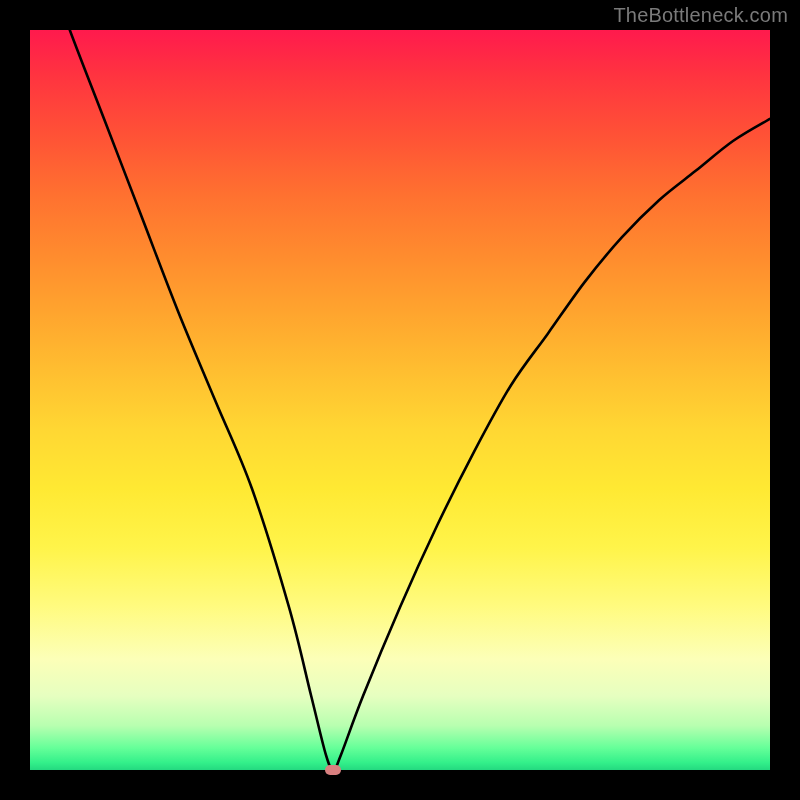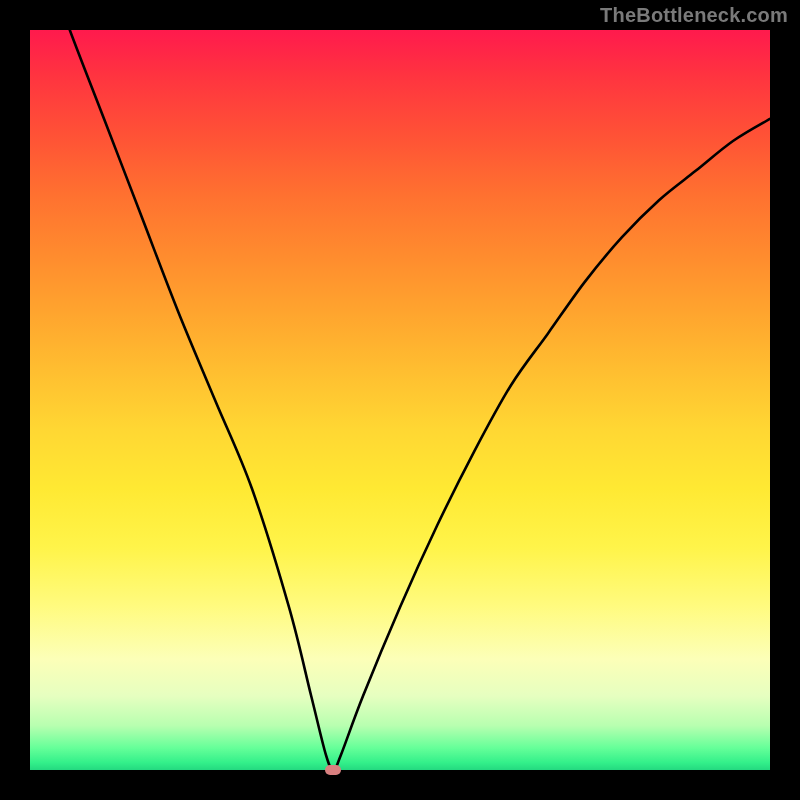--- a/index.html
+++ b/index.html
@@ -42,21 +42,21 @@
       #33f08a 99%,
       #24d980 100%
     );
   }
   .watermark {
     position: absolute;
     top: 4px;
     right: 12px;
     color: #7a7a7a;
     font-size: 20px;
-    font-weight: 700;
+    font-weight: 400;
     letter-spacing: 0.2px;
     user-select: none;
   }
   svg.curve {
     position: absolute;
     left: 0;
     top: 0;
     width: 740px;
     height: 740px;
   }

